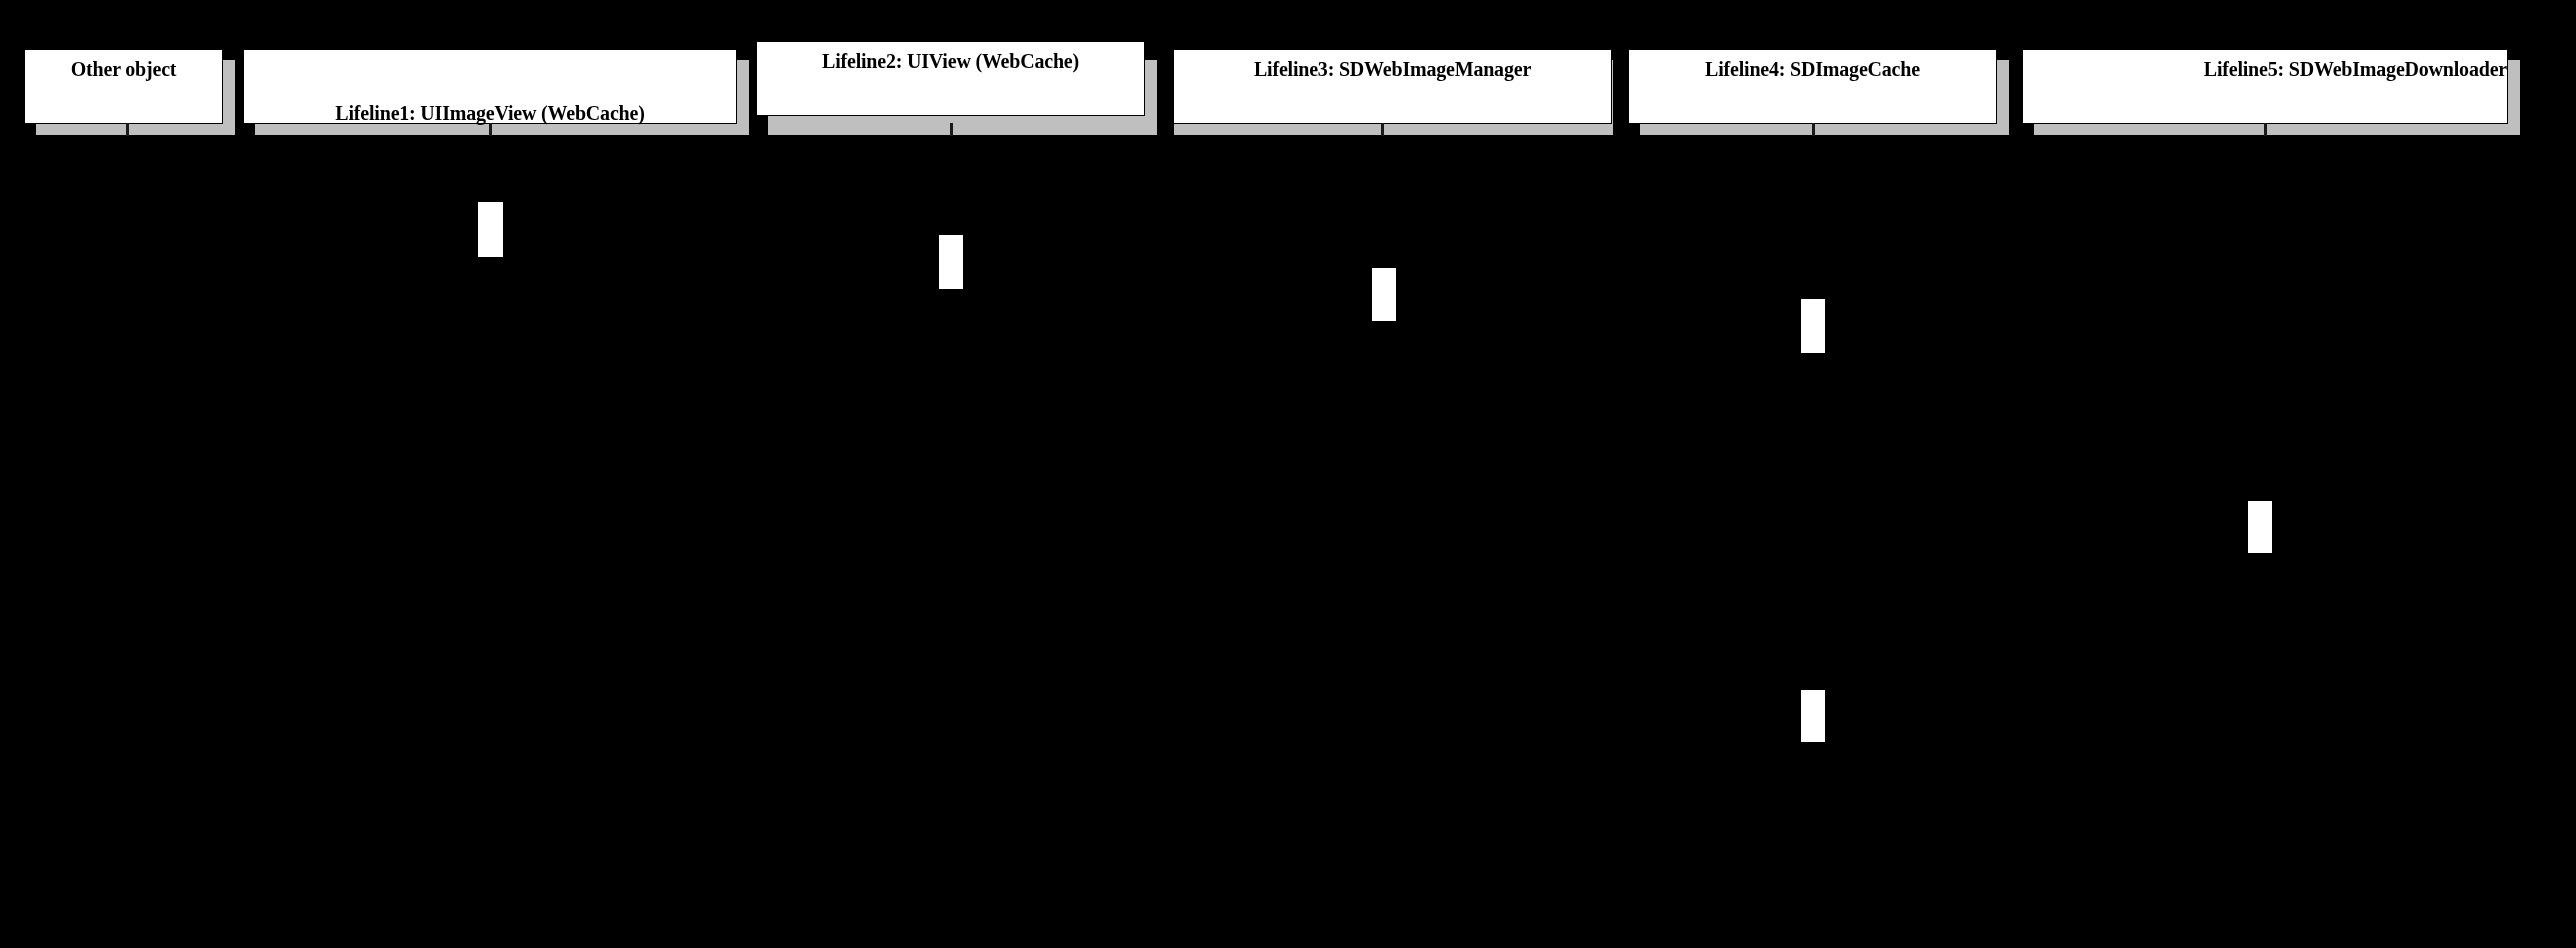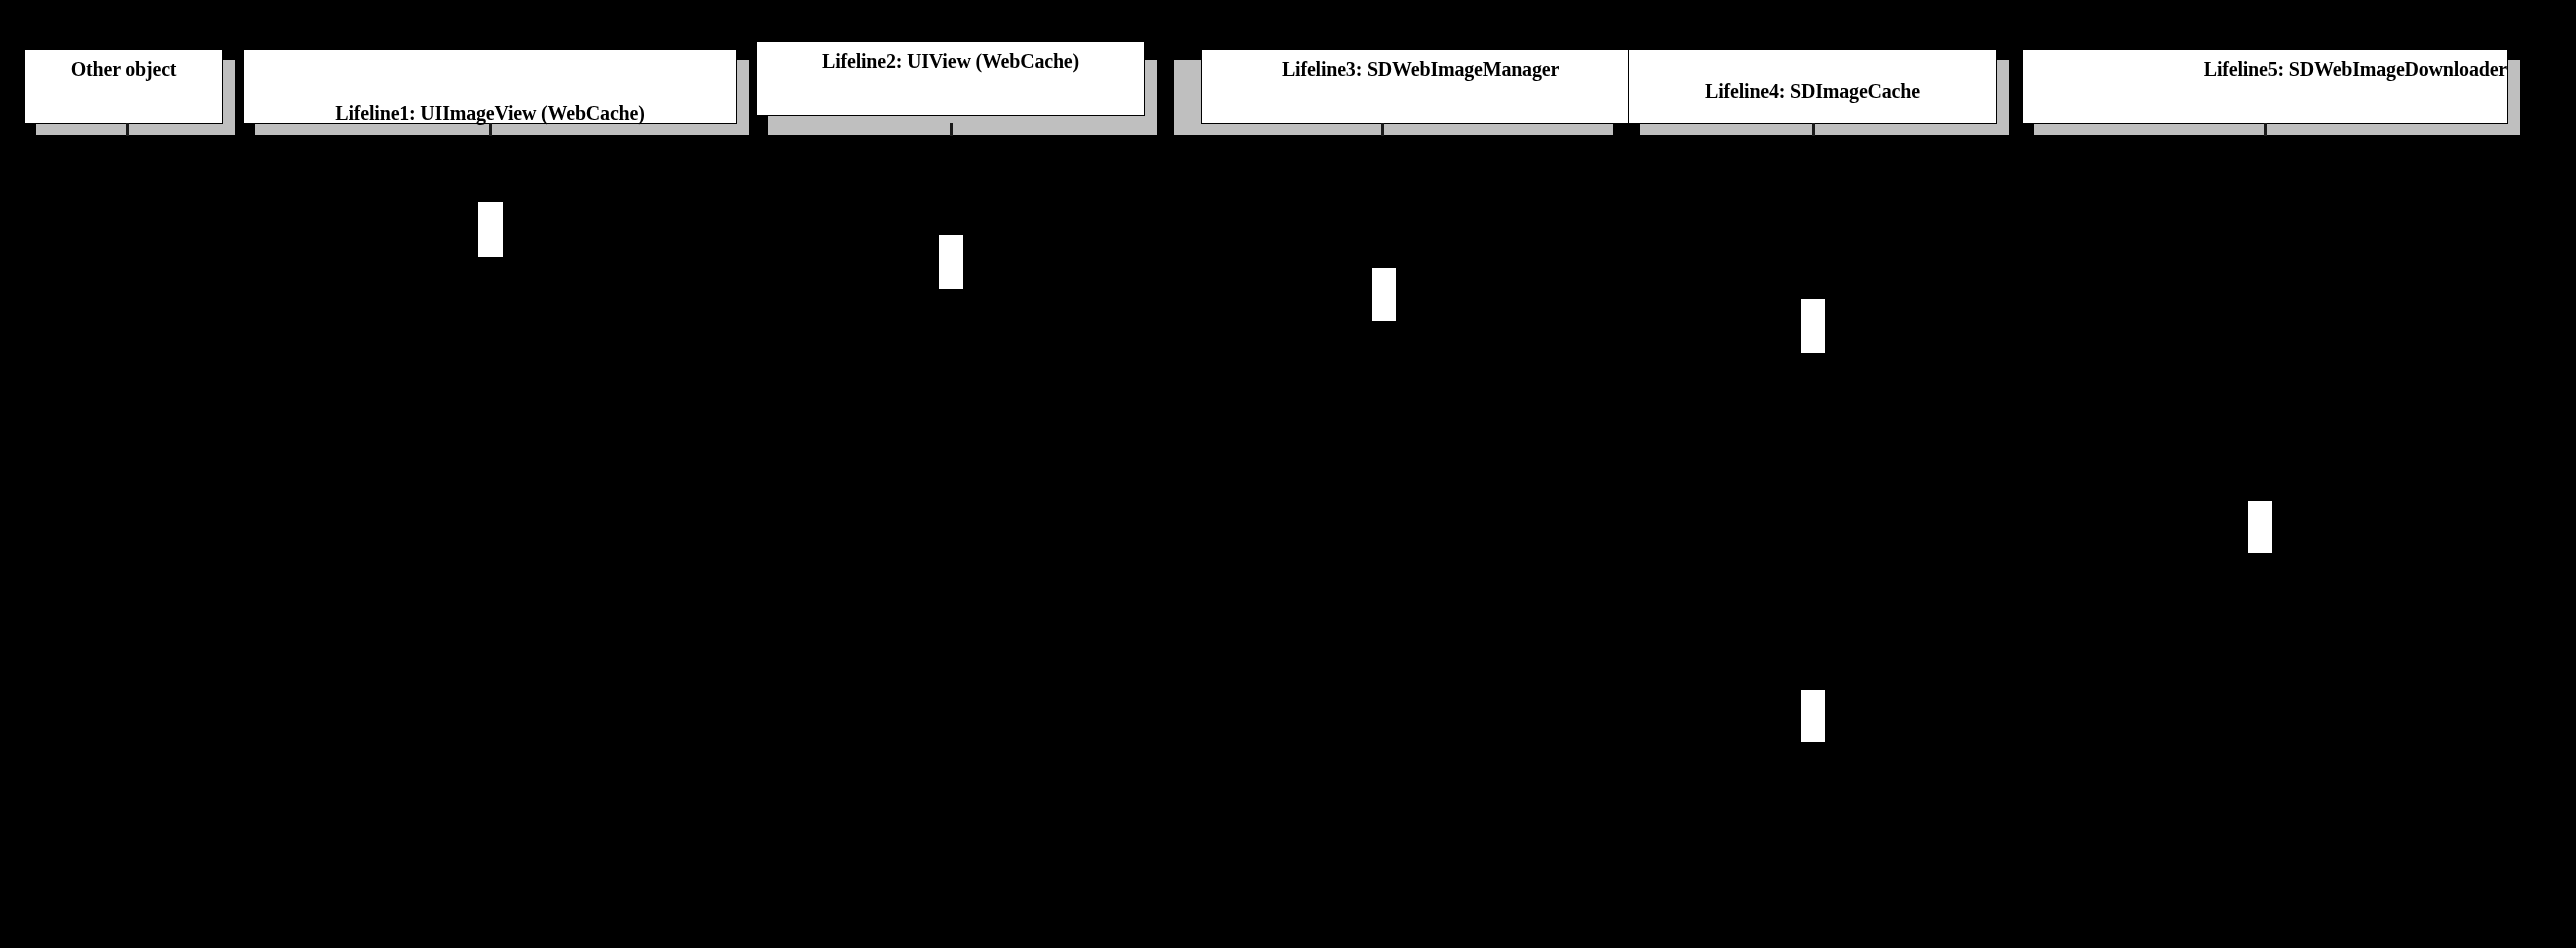--- a/index.html
+++ b/index.html
@@ -97,30 +97,30 @@
     <div class="lifeline-shadow" style="left:768px; top:60px; width:389px; height:75px;"></div>
     <div class="lifeline-box" style="left:756px; top:41px; width:389px; height:75px;">
       <span class="lifeline-label">Lifeline2: UIView (WebCache)</span>
     </div>
     <div class="lifeline-stem" style="left:950px; top:123px; height:12.6px;"></div>
     <div class="lifeline-line" style="left:950px; top:136px; height:813px;"></div>
   </div>
 
   <div class="lifeline">
     <div class="lifeline-shadow" style="left:1174px; top:60px; width:439px; height:75px;"></div>
-    <div class="lifeline-box" style="left:1201px; top:49px; width:439px; height:75px;">
+    <div class="lifeline-box" style="left:1173px; top:49px; width:439px; height:75px;">
       <span class="lifeline-label">Lifeline3: SDWebImageManager</span>
     </div>
     <div class="lifeline-stem" style="left:1381px; top:123px; height:12.6px;"></div>
     <div class="lifeline-line" style="left:1381px; top:136px; height:813px;"></div>
   </div>
 
   <div class="lifeline">
     <div class="lifeline-shadow" style="left:1640px; top:60px; width:369px; height:75px;"></div>
-    <div class="lifeline-box" style="left:1628px; top:49px; width:369px; height:75px;align-items:center;">
+    <div class="lifeline-box" style="left:1628px; top:49px; width:369px; height:75px;">
       <span class="lifeline-label">Lifeline4: SDImageCache</span>
     </div>
     <div class="lifeline-stem" style="left:1812px; top:123px; height:12.6px;"></div>
     <div class="lifeline-line" style="left:1812px; top:136px; height:813px;"></div>
   </div>
 
   <div class="lifeline">
     <div class="lifeline-shadow" style="left:2034px; top:60px; width:486px; height:75px;"></div>
     <div class="lifeline-box" style="left:2022px; top:49px; width:486px; height:75px;justify-content:flex-end;">
       <span class="lifeline-label">Lifeline5: SDWebImageDownloader</span>

